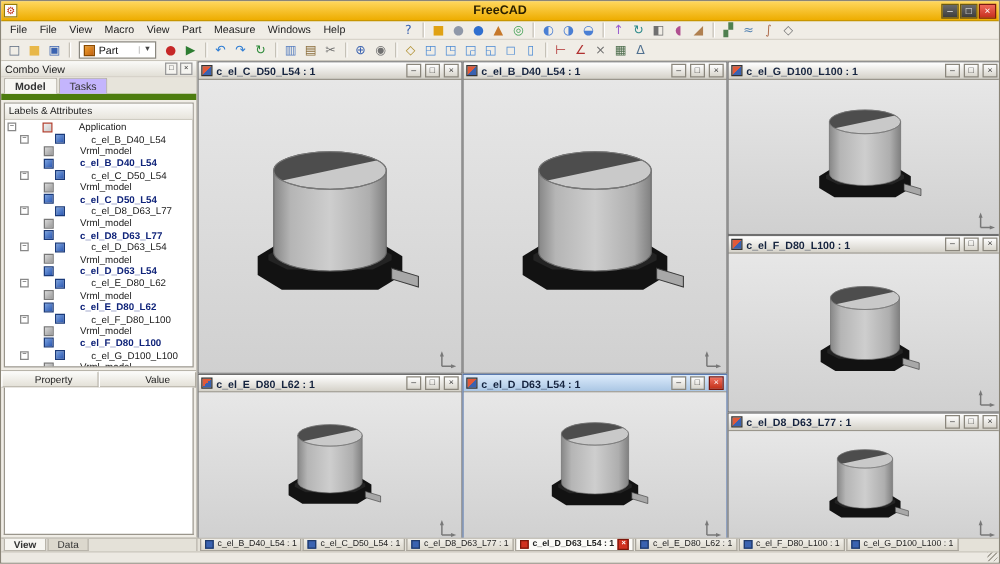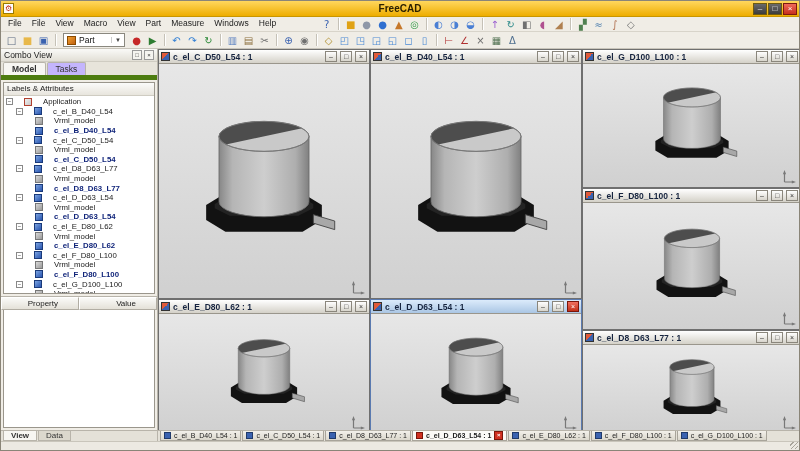--- a/index.html
+++ b/index.html
@@ -35,21 +35,21 @@
   .dock { flex: 0 0 157px; display: flex; flex-direction: column; background: #f0ede6; border-right: 1px solid #b8b4aa; min-height: 0; }
   .dock-header { flex: 0 0 13px; display: flex; align-items: center; font-size: 8.5px; color: #222; padding: 0 3px; background: linear-gradient(#fafaf8,#e2dfd6); border-bottom: 1px solid #cfccc2; }
   .dh-title { flex: 1; }
   .dock-btn { width: 10px; height: 10px; border: 1px solid #999; background: #f5f4f0; font-size: 6px; line-height: 8px; text-align: center; color: #333; margin-left: 2px; }
   .cv-tabs { flex: 0 0 13px; display: flex; align-items: flex-end; padding-left: 2px; background: #e7e4db; border-bottom: 5px solid #4d7c0f; }
   .cv-tab { font-size: 8.5px; padding: 1px 8px; border: 1px solid #b8b4aa; border-bottom: none; background: #c4b5fd; margin-right: 1px; border-radius: 2px 2px 0 0; color: #333; }
   .cv-tab.active { background: #f7f6f2; font-weight: bold; }
   .tree-widget { flex: 1; display: flex; flex-direction: column; margin: 2px; border: 1px solid #9a968c; background: #fff; min-height: 0; }
   .tree-colhead { flex: 0 0 12px; background: linear-gradient(#fbfbfa,#e8e5dd); border-bottom: 1px solid #cfccc2; font-size: 8px; padding: 0 3px; line-height: 12px; color: #222; }
   .tree-body { flex: 1; overflow: hidden; padding-top: 1px; }
-  .tree-row { display: flex; align-items: center; height: 9.6px; gap: 11px; white-space: nowrap; }
+  .tree-row { display: flex; align-items: center; height: 9.6px; gap: 21px; white-space: nowrap; }
   .tree-row .lbl { font-size: 7.8px; color: #1a1a1a; }
   .tree-row.root { padding-left: 2px; }
   .tree-row.group { padding-left: 12px; }
   .tree-row.child { padding-left: 31px; }
   .tree-row.bold .lbl { font-weight: bold; color: #10247a; }
   .expander { width: 7px; height: 7px; border: 1px solid #888; background: #fff; font-size: 6px; line-height: 5px; text-align: center; color: #333; flex: 0 0 7px; }
   .cube { width: 8px; height: 8px; background: linear-gradient(135deg,#7ba3e0,#2a56b0); border: 1px solid #1a3a7a; flex: 0 0 8px; }
   .cube.gray { background: linear-gradient(135deg,#d8d8d8,#9a9a9a); border-color: #777; }
   .cube.app { background: linear-gradient(135deg,#f0f0f0,#c8c8c8); border-color: #b04030; }
   .prop-head { flex: 0 0 13px; display: flex; border-top: 1px solid #b8b4aa; }

